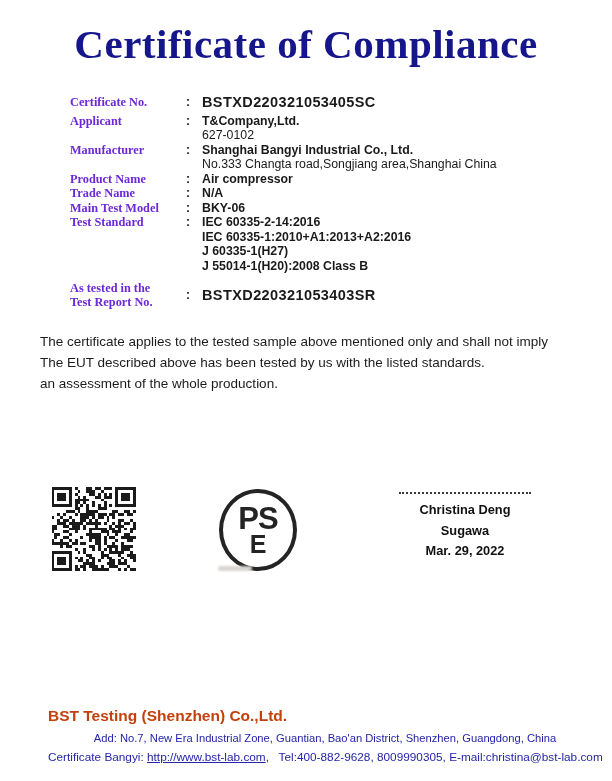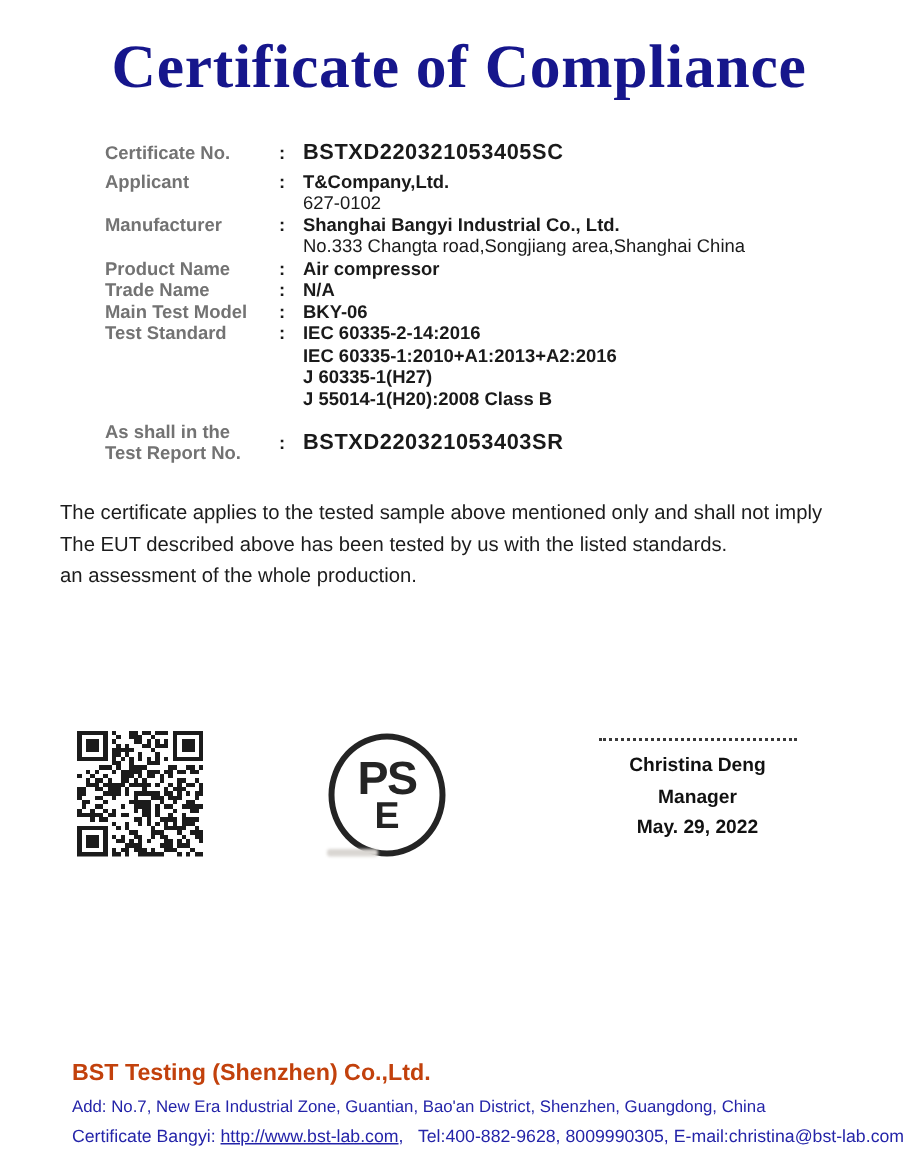--- a/index.html
+++ b/index.html
@@ -33,21 +33,21 @@
     top: 95px;
     left: 70px;
     right: 30px;
   }
   .field-row {
     display: grid;
     grid-template-columns: 116px 16px 1fr;
     font-size: 12.3px;
     line-height: 14.5px;
   }
-  .field-row .lbl { font-weight: bold; color: #737373; }
+  .field-row .lbl { font-weight: bold; color: #6d28d9; font-family: Liberation Serif, serif; }
   .field-row .colon { font-weight: bold; text-align: left; }
   .field-row .val { font-weight: bold; }
   .field-row .val .sub { font-weight: normal; }
   .big-val {
     font-size: 14.5px;
     letter-spacing: 0.4px;
     font-weight: bold;
   }
   .row-cert { margin-bottom: 4px; }
   .row-report { margin-top: 8px; align-items: center; }
@@ -142,20 +142,21 @@
   }
   .footer .company {
     font-weight: bold;
     font-size: 15.5px;
     margin-bottom: 7px;
     color: #c2410c;
   }
   .footer .address {
     font-size: 11.2px;
     margin-bottom: 6px;
+    text-align: center;
   }
   .footer .search-line {
     font-size: 11.8px;
     white-space: pre;
   }
   .footer .search-line .url {
     text-decoration: underline;
     color: #2424a9;
     cursor: pointer;
   }
@@ -217,21 +218,21 @@
       <span class="val">
         <div>IEC 60335-2-14:2016</div>
         <div>IEC 60335-1:2010+A1:2013+A2:2016</div>
         <div>J 60335-1(H27)</div>
         <div>J 55014-1(H20):2008 Class B</div>
       </span>
     </div>
 
     <div class="field-row row-report">
       <span class="lbl">
-        <div>As shall in the</div>
+        <div>As tested in the</div>
         <div>Test Report No.</div>
       </span>
       <span class="colon">:</span>
       <span class="val big-val">BSTXD220321053403SR</span>
     </div>
 
   </div>
 
   <div class="statement">
     <div>The certificate applies to the tested sample above mentioned only and shall not imply</div>
@@ -572,22 +573,22 @@
 
   <div class="pse">
     <div class="pse-top">PS</div>
     <div class="pse-bottom">E</div>
   </div>
   <div class="pse-smudge"></div>
 
   <div class="signature">
     <div class="sig-line"></div>
     <div class="sig-name">Christina Deng</div>
-    <div class="sig-role">Manager</div>
-    <div class="sig-date">May. 29, 2022</div>
+    <div class="sig-role">Sugawa</div>
+    <div class="sig-date">Mar. 29, 2022</div>
   </div>
 
   <div class="footer">
     <div class="company">BST Testing (Shenzhen) Co.,Ltd.</div>
     <div class="address">Add: No.7, New Era Industrial Zone, Guantian, Bao'an District, Shenzhen, Guangdong, China</div>
     <div class="search-line"><span>Certificate Bangyi: </span><span class="url">http://www.bst-lab.com</span><span>,   Tel:400-882-9628, 8009990305, E-mail:christina@bst-lab.com</span></div>
   </div>
 
 </div>
 

